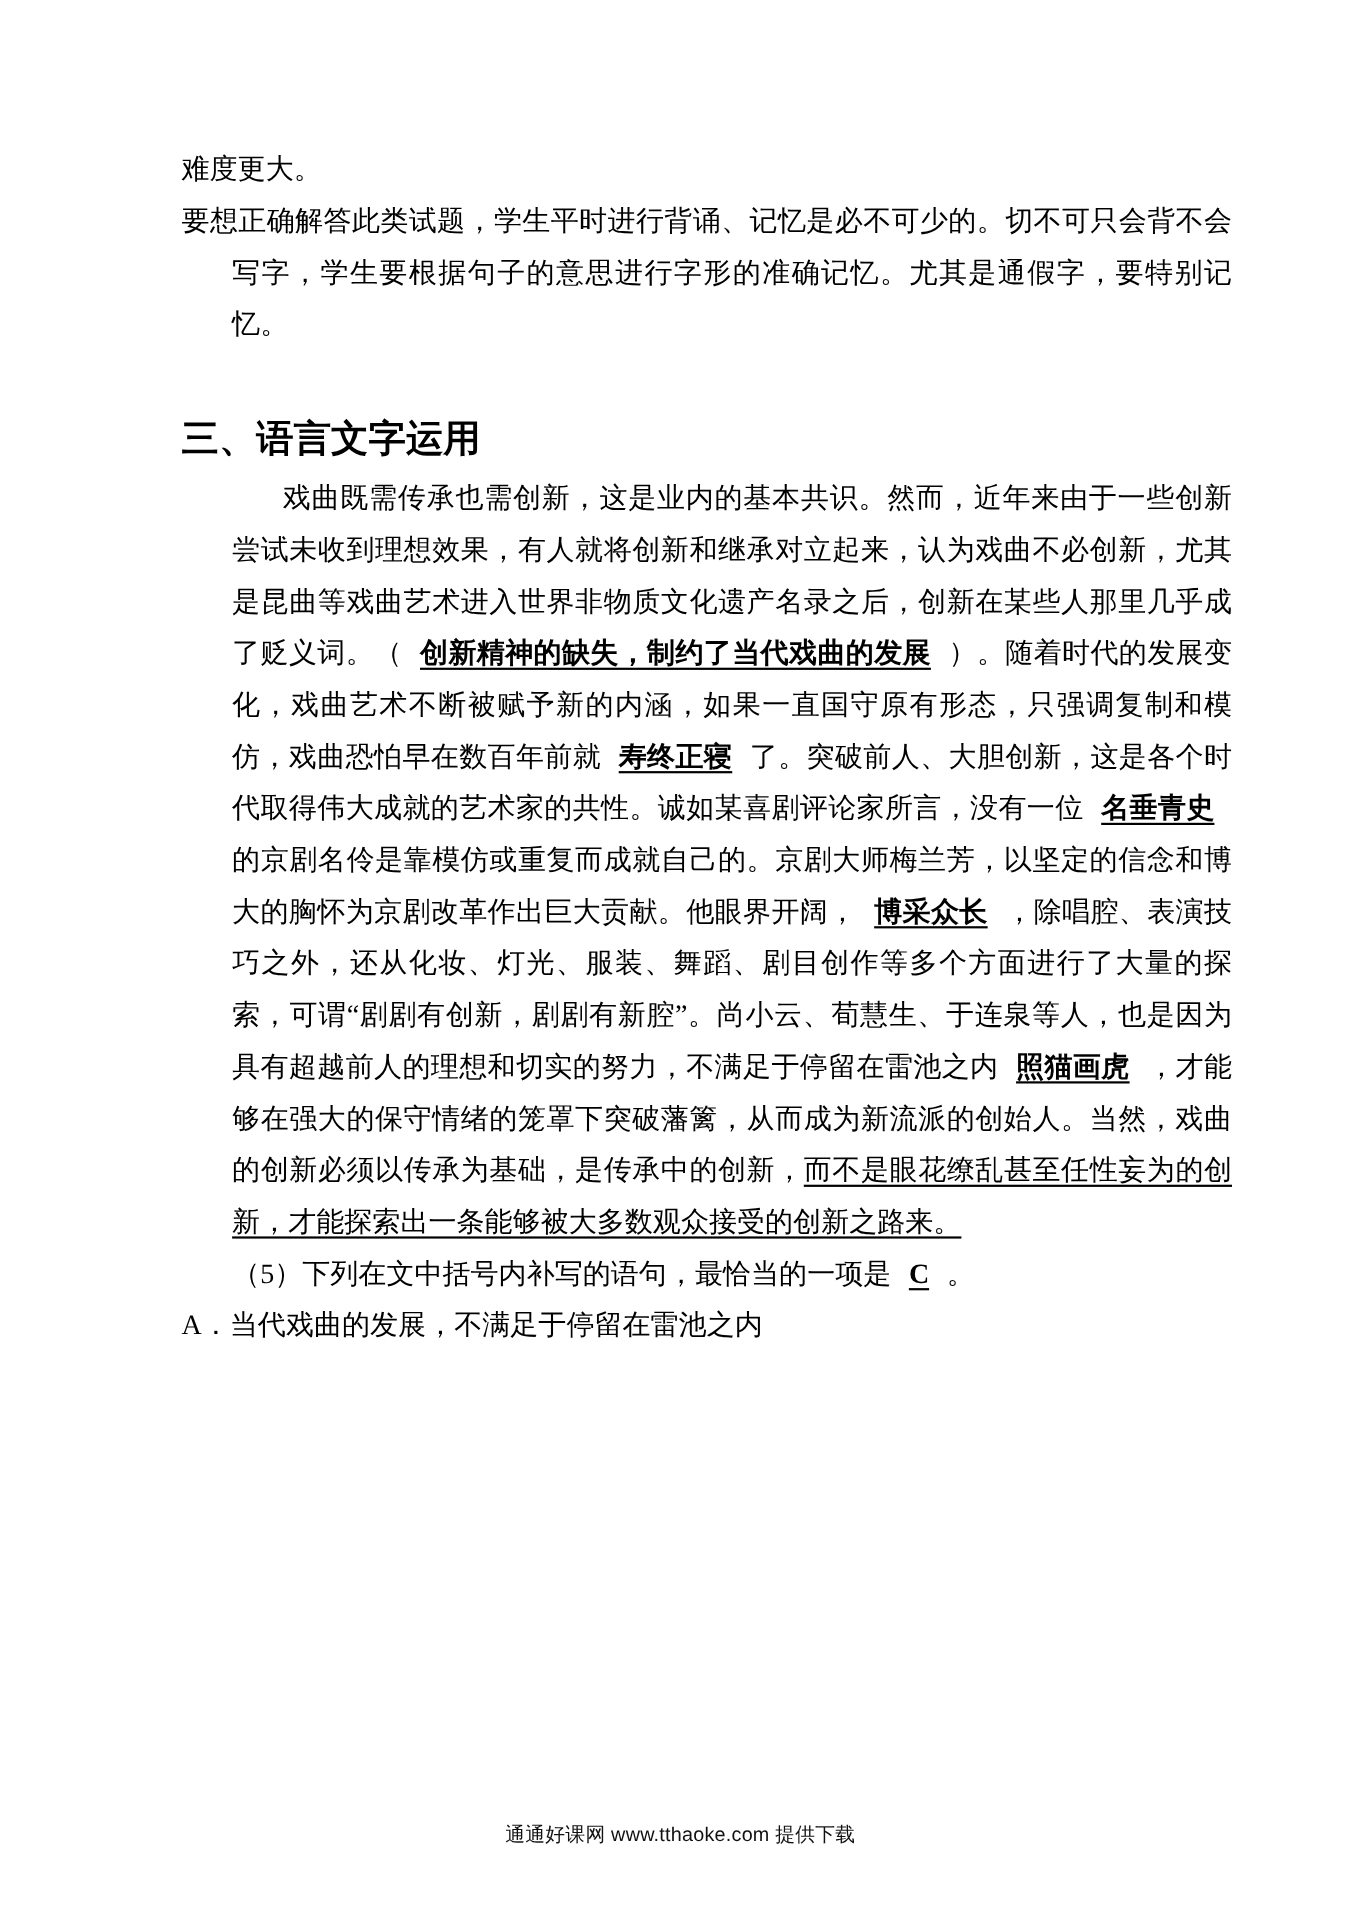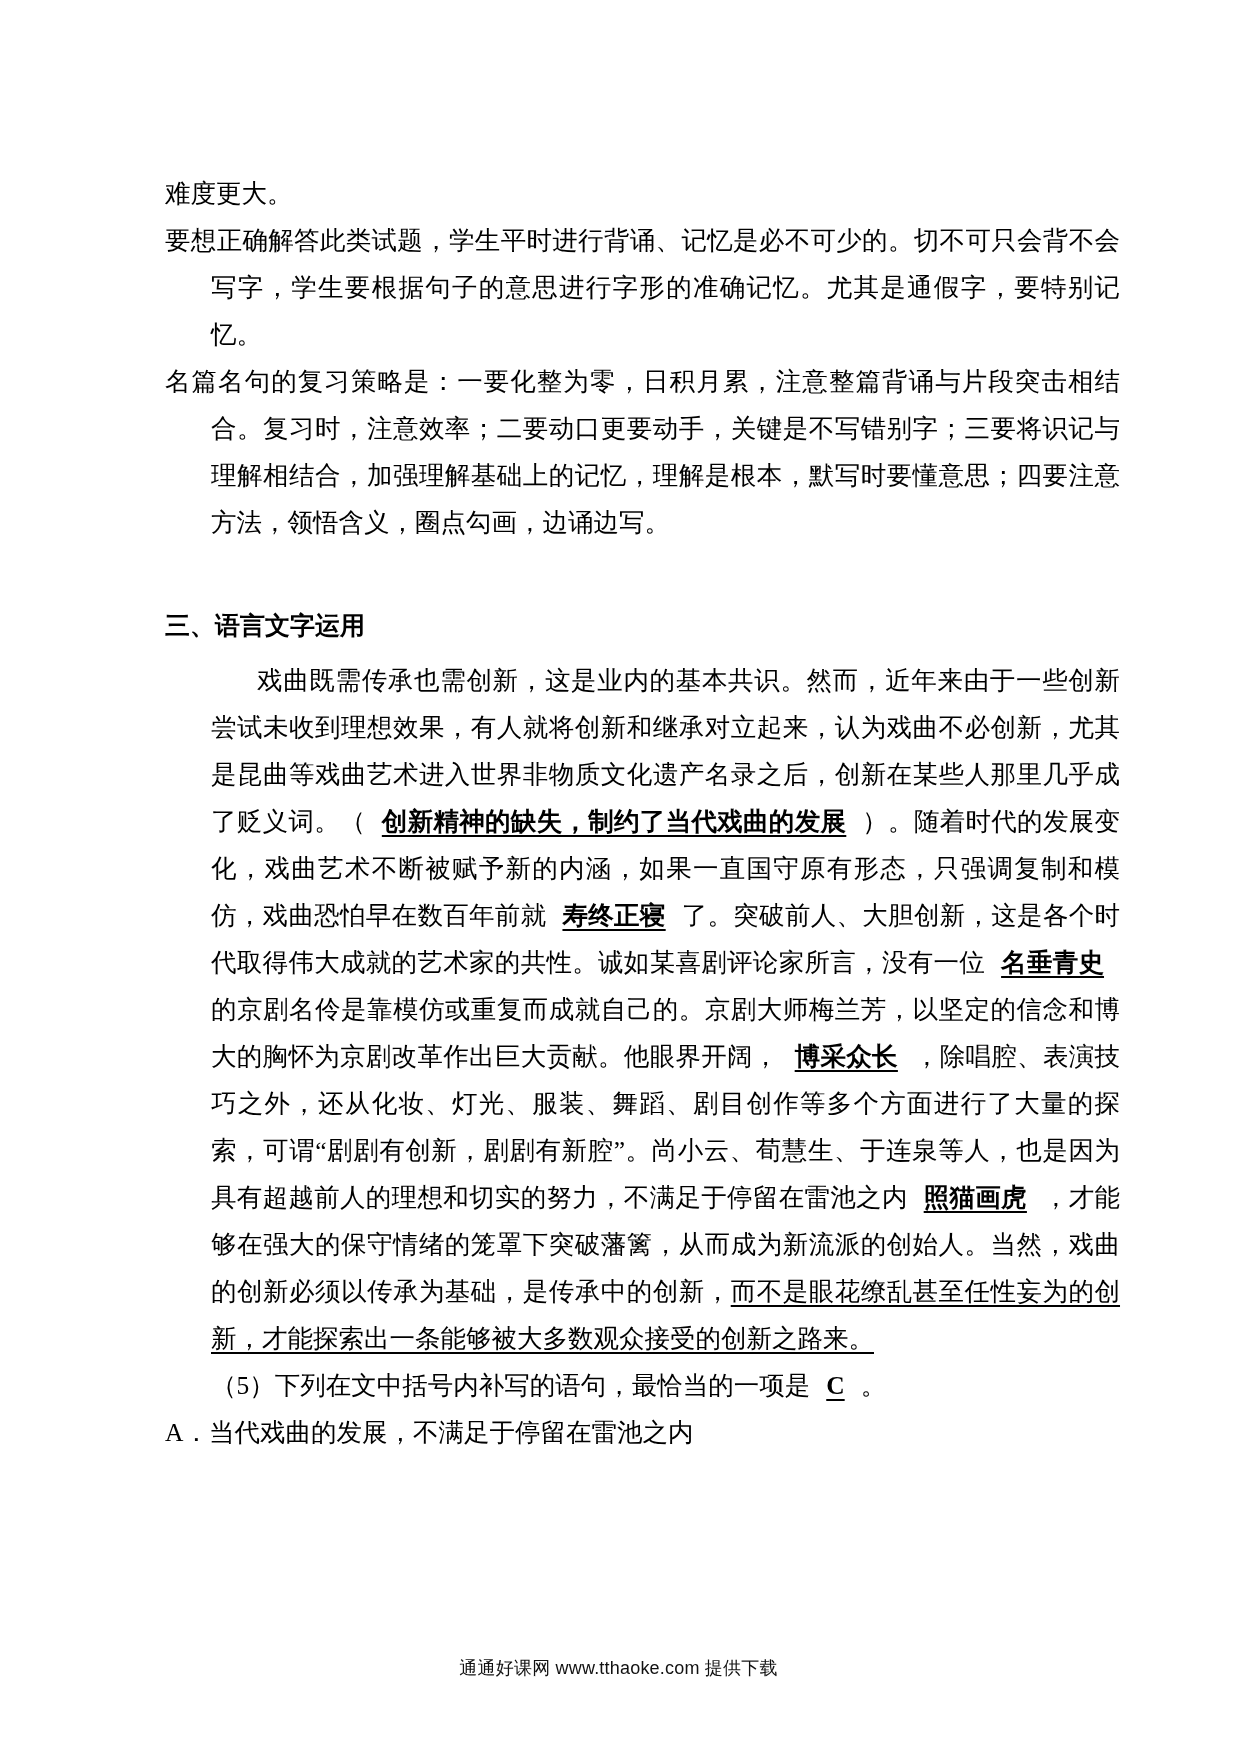--- a/index.html
+++ b/index.html
@@ -14,44 +14,43 @@
     font-family: "Liberation Serif", "DejaVu Serif", serif;
     color: #000000;
   }
   .page {
     position: absolute;
     left: 0; top: 0;
     width: 1240px;
     height: 1392px;
     box-sizing: border-box;
     padding: 130px 120px 60px 165px;
-    margin-top: 40px;
   }
   .para-hang {
     font-size: 25.5px;
     line-height: 47px;
     text-align: justify;
     text-justify: inter-ideograph;
     padding-left: 46px;
     text-indent: -46px;
     white-space: normal;
   }
   .para-body {
     font-size: 25.5px;
     line-height: 47px;
     text-align: justify;
     text-justify: inter-ideograph;
     padding-left: 46px;
     text-indent: 46px;
     white-space: normal;
   }
   .section-title {
-    font-family: Liberation Mono, monospace;
+    font-family: Liberation Sans, sans-serif;
     font-weight: bold;
-    font-size: 25px;
+    font-size: 34px;
     line-height: 47px;
     margin-top: 58px;
     margin-bottom: 6px;
   }
   .q-line {
     font-size: 25.5px;
     line-height: 47px;
     padding-left: 0;
   }
   .blank-wide {
@@ -83,21 +82,20 @@
 </style>
 </head>
 <body>
 
 <div class="page">
 
   <div class="para-hang">难度更大。</div>
 
   <div class="para-hang">要想正确解答此类试题，学生平时进行背诵、记忆是必不可少的。切不可只会背不会写字，学生要根据句子的意思进行字形的准确记忆。尤其是通假字，要特别记忆。</div>
 
-  <div class="para-hang">名篇名句的复习策略是：一要化整为零，日积月累，注意整篇背诵与片段突击相结合。复习时，注意效率；二要动口更要动手，关键是不写错别字；三要将识记与理解相结合，加强理解基础上的记忆，理解是根本，默写时要懂意思；四要注意方法，领悟含义，圈点勾画，边诵边写。</div>
 
   <div class="section-title">三、语言文字运用</div>
 
 
   <div class="para-body"><span>戏曲既需传承也需创新，这是业内的基本共识。然而，近年来由于一些创新尝试未收到理想效果，有人就将创新和继承对立起来，认为戏曲不必创新，尤其是昆曲等戏曲艺术进入世界非物质文化遗产名录之后，创新在某些人那里几乎成了贬义词。（</span><span class="blank-wide">创新精神的缺失，制约了当代戏曲的发展</span><span>）。随着时代的发展变化，戏曲艺术不断被赋予新的内涵，如果一直国守原有形态，只强调复制和模仿，戏曲恐怕早在数百年前就</span><span class="blank-wide">寿终正寝</span><span>了。突破前人、大胆创新，这是各个时代取得伟大成就的艺术家的共性。诚如某喜剧评论家所言，没有一位</span><span class="blank-wide">名垂青史</span><span>的京剧名伶是靠模仿或重复而成就自己的。京剧大师梅兰芳，以坚定的信念和博大的胸怀为京剧改革作出巨大贡献。他眼界开阔，</span><span class="blank-wide">博采众长</span><span>，除唱腔、表演技巧之外，还从化妆、灯光、服装、舞蹈、剧目创作等多个方面进行了大量的探索，可谓“剧剧有创新，剧剧有新腔”。尚小云、荀慧生、于连泉等人，也是因为具有超越前人的理想和切实的努力，不满足于停留在雷池之内</span><span class="blank-wide">照猫画虎</span><span>，才能够在强大的保守情绪的笼罩下突破藩篱，从而成为新流派的创始人。当然，戏曲的创新必须以传承为基础，是传承中的创新，</span><span class="uline">而不是眼花缭乱甚至任性妄为的创新，才能探索出一条能够被大多数观众接受的创新之路来。</span></div>
 
   <div class="q-line" style="padding-left:46px;text-indent:0;"><span>（5）下列在文中括号内补写的语句，最恰当的一项是</span><span class="blank-wide">C</span><span>。</span></div>
 
   <div class="opt-line">A．当代戏曲的发展，不满足于停留在雷池之内</div>
 

